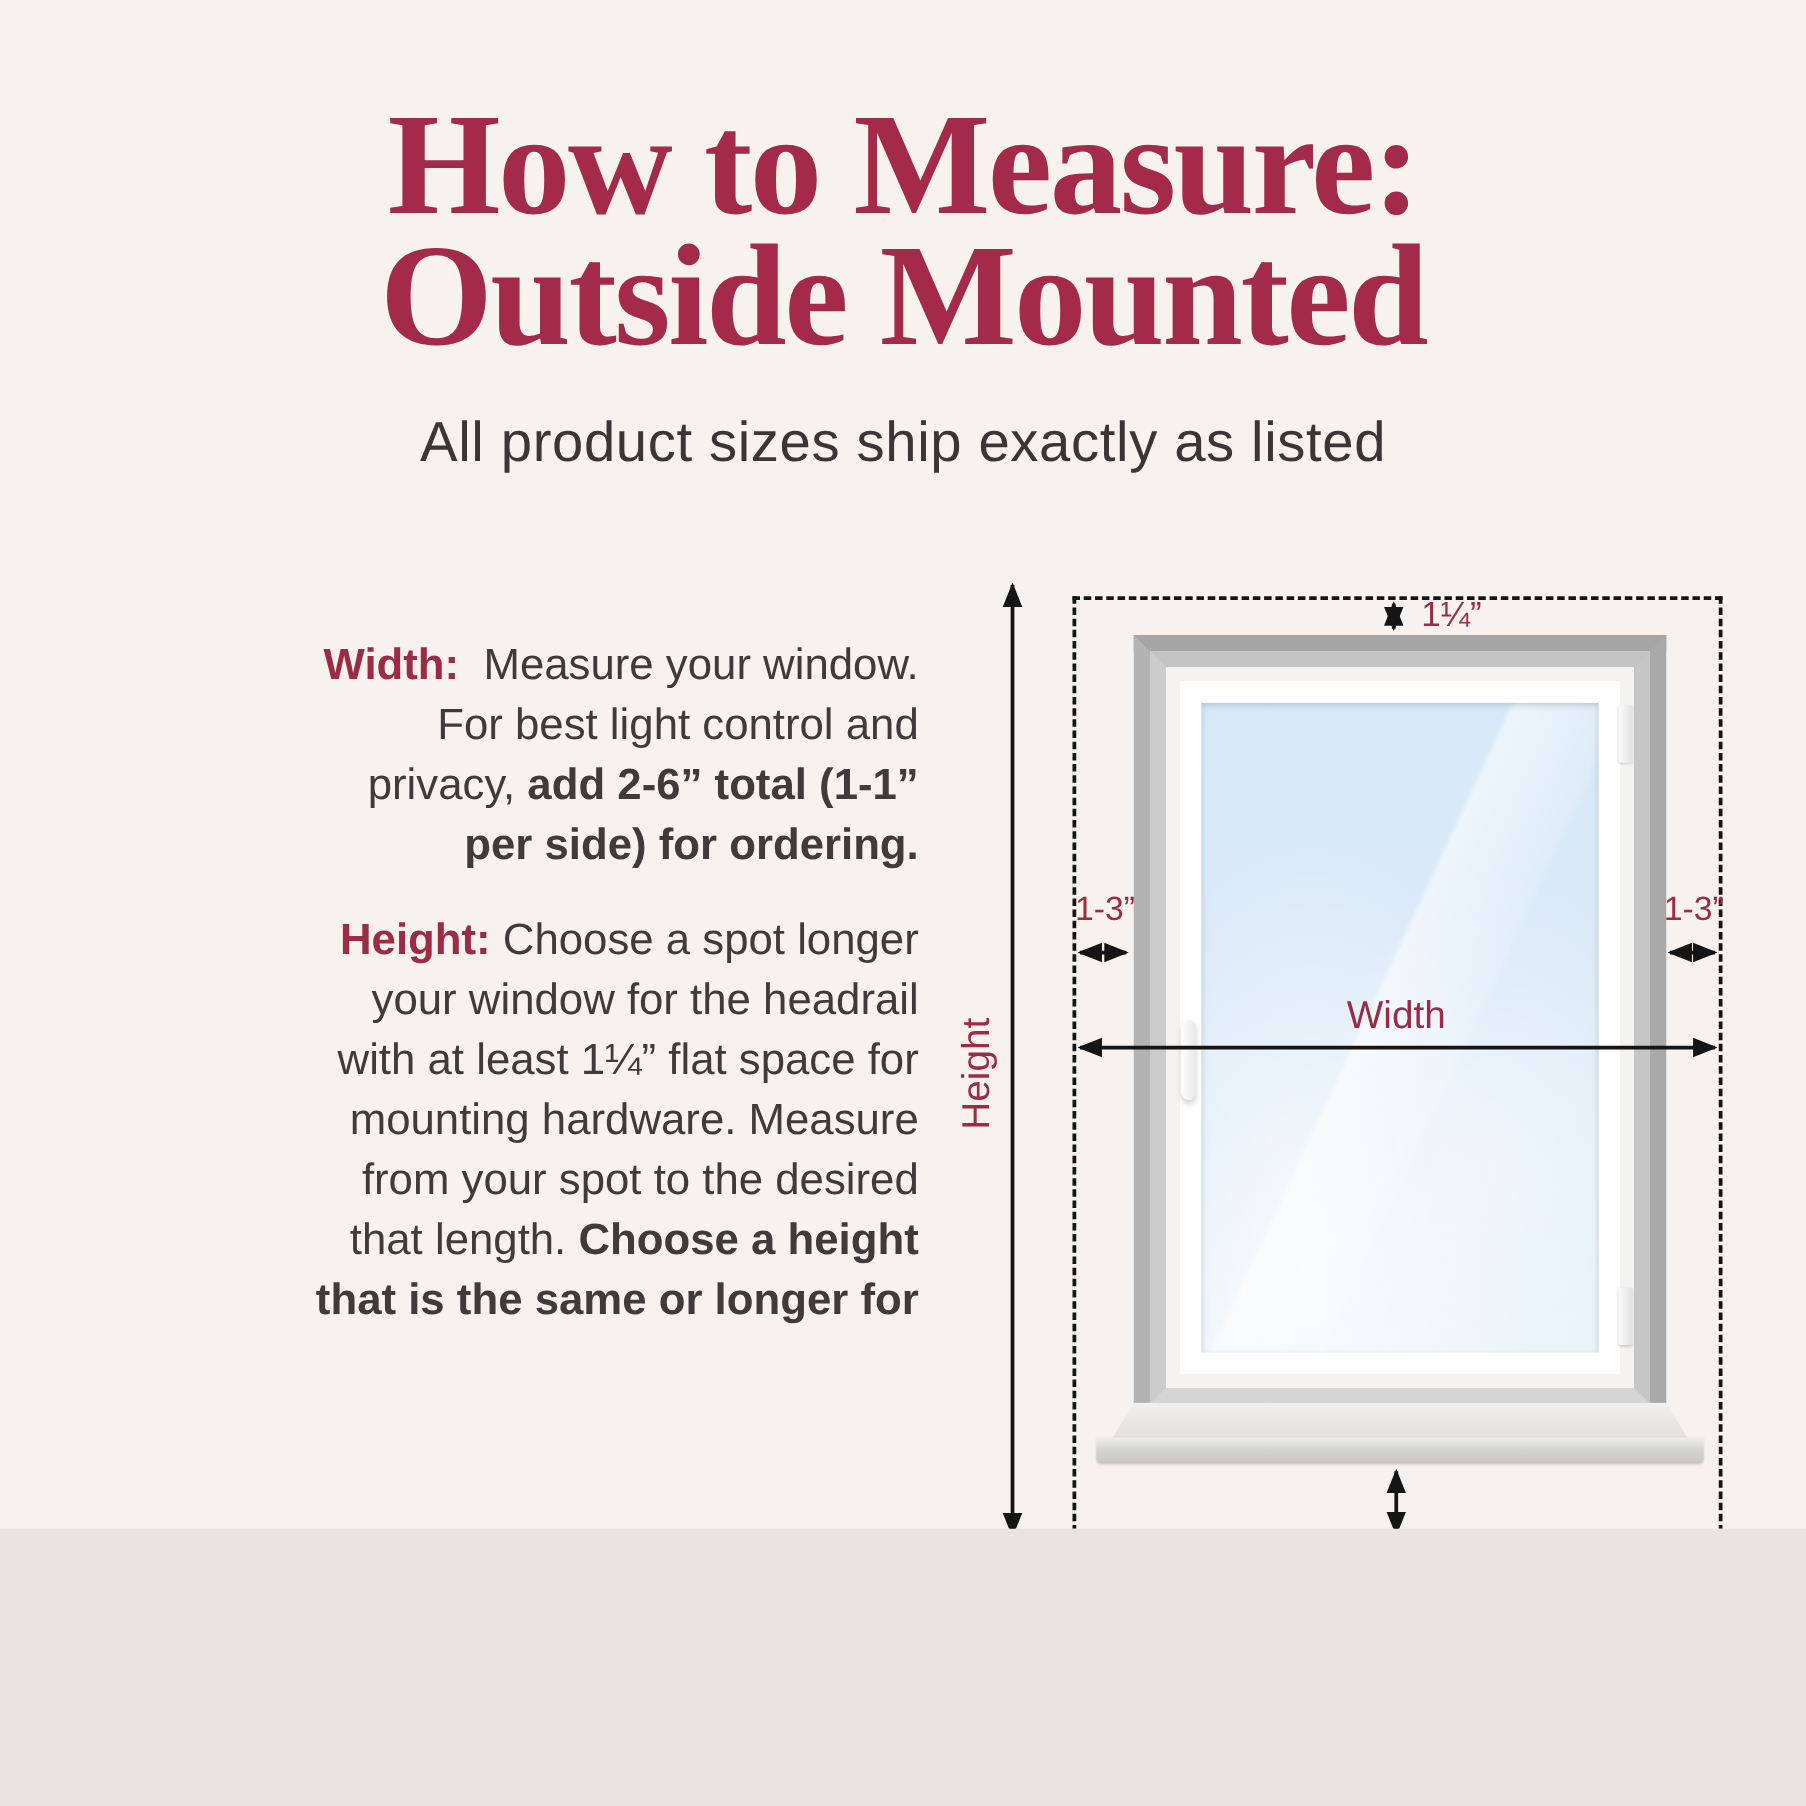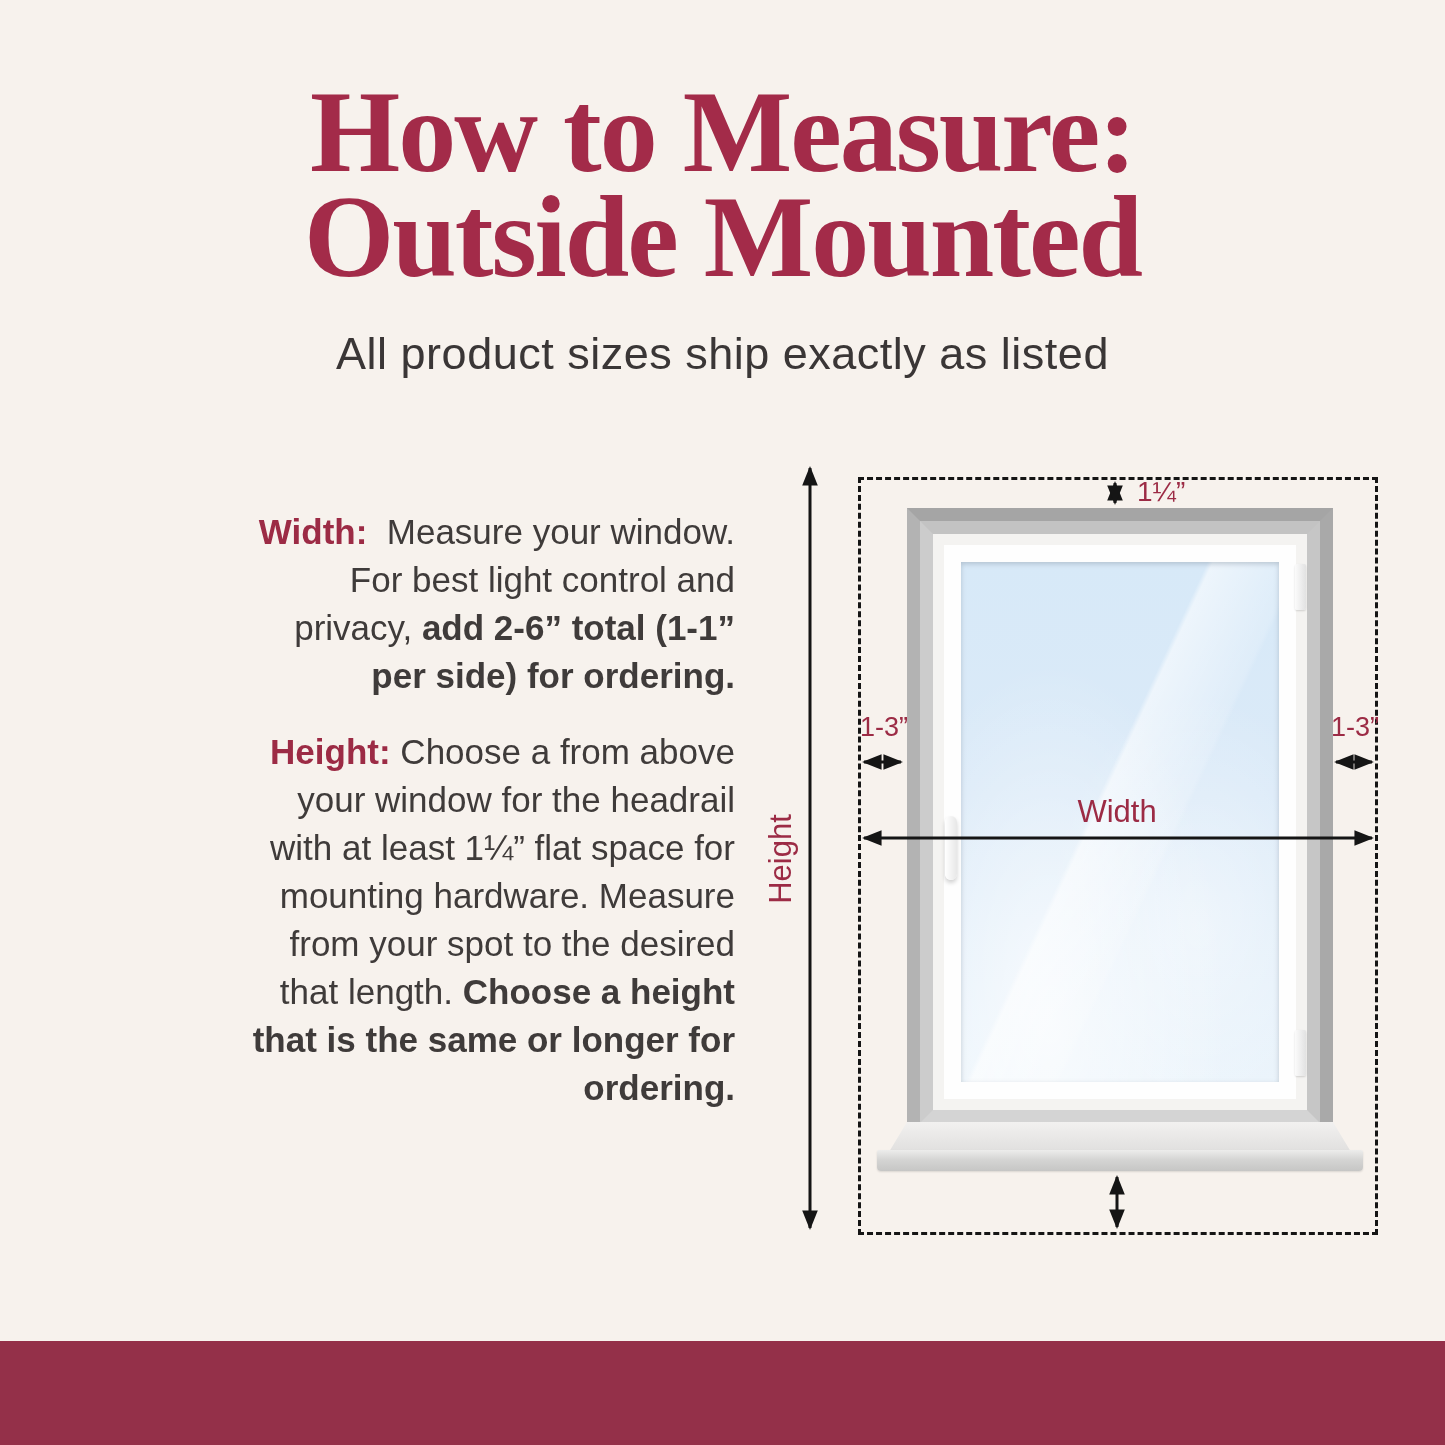--- a/index.html
+++ b/index.html
@@ -1,21 +1,21 @@
 <!DOCTYPE html>
 <html style="--bg: #F7F2ED; --accent: #A32B49; --label: #9C2B45; --bar: #943049; --text: #3F3B3A;"><head>
 <meta charset="utf-8">
 <style>
   :root{
     --bg:#F7F2ED; --accent:#A32B49; --label:#9C2B45; --bar:#943049; --text:#3F3B3A; --ink:#151515;
   }
   *{margin:0;padding:0;box-sizing:border-box;}
   html,body{background:#e9e4df;}
   .canvas{
-    position:relative; width:1445px; height:1445px; overflow:hidden;
+    position:relative; width:1445px; height:1223px; overflow:hidden;
     background:var(--bg);
     font-family:"Liberation Sans", sans-serif;
     color:var(--text);
   }
   
   .title{
     position:absolute; top:80px; left:0; right:0; text-align:center;
     font-family:"Liberation Serif", serif; font-weight:700;
     font-size:116px; line-height:105px; letter-spacing:-2px; color:var(--accent);
   }
@@ -85,28 +85,27 @@
   <div class="subtitle">All product sizes ship exactly as listed</div>
 
   <div class="instructions">
       <div class="para">
         <div class="line"><span class="seg-accent">Width:</span><span>  Measure your window.</span></div>
         <div class="line"><span>For best light control and</span></div>
         <div class="line"><span>privacy, </span><span class="seg-bold">add 2-6” total (1-1”</span></div>
         <div class="line"><span class="seg-bold">per side) for ordering.</span></div>
       </div>
       <div class="para">
-        <div class="line"><span class="seg-accent">Height:</span><span> Choose a from above</span></div>
+        <div class="line"><span class="seg-accent">Height:</span><span> Choose a spot longer</span></div>
         <div class="line"><span>your window for the headrail</span></div>
         <div class="line"><span>with at least 1¼” flat space for</span></div>
         <div class="line"><span>mounting hardware. Measure</span></div>
         <div class="line"><span>from your spot to the desired</span></div>
         <div class="line"><span>that length. </span><span class="seg-bold">Choose a height</span></div>
         <div class="line"><span class="seg-bold">that is the same or longer for</span></div>
-        <div class="line"><span class="seg-bold">ordering.</span></div>
       </div>
     </div>
 
   <div class="dashed-rect"></div>
 
   <div class="window">
     <div class="frame-outer">
       <div class="frame-mid">
         <div class="frame-white">
           <div class="sash"></div>

